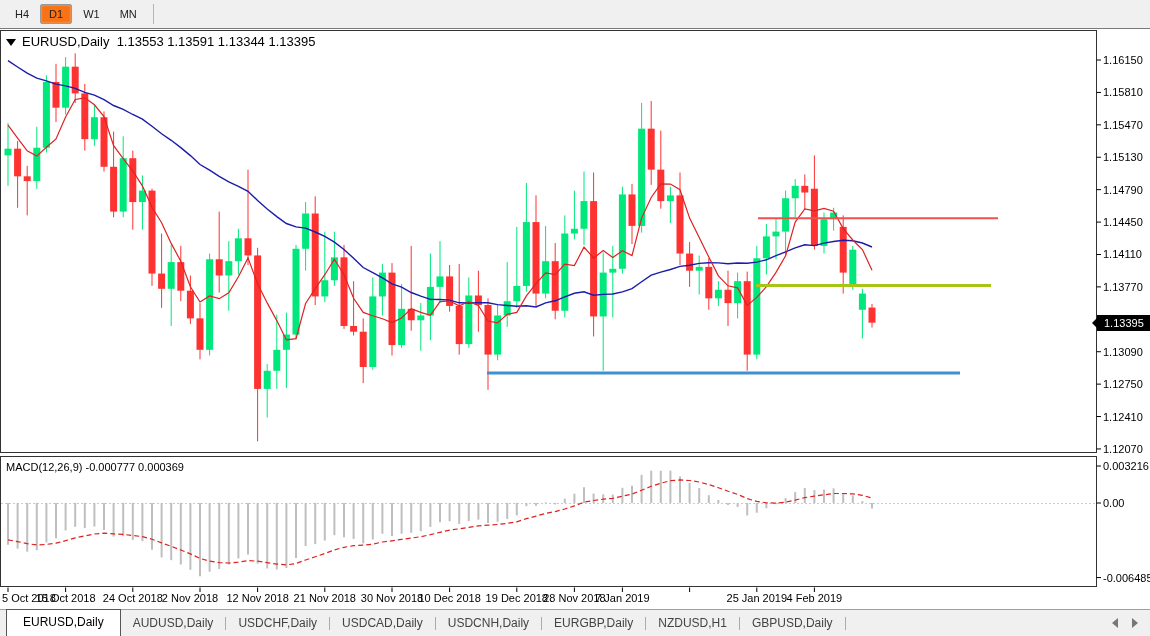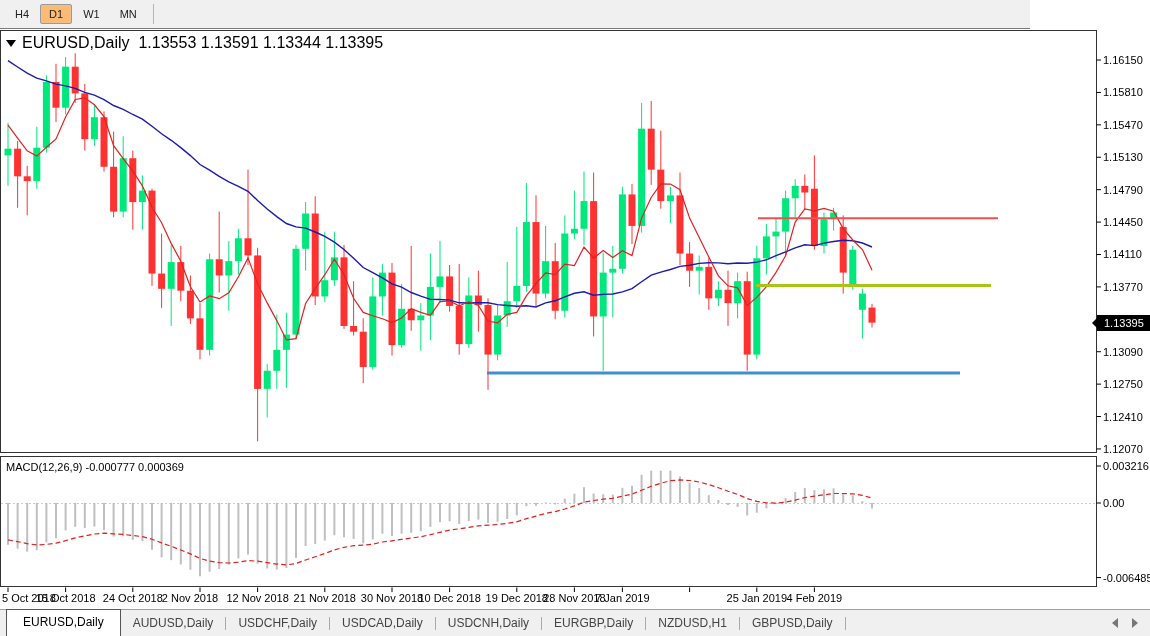--- a/index.html
+++ b/index.html
@@ -1,28 +1,28 @@
 <!DOCTYPE html>
 <html><head>
 <meta charset="utf-8">
 <style>
   * { margin:0; padding:0; box-sizing:border-box; }
   html,body { width:1150px; height:636px; background:#fff; overflow:hidden; position:relative;
               font-family:"Liberation Sans", sans-serif; }
   
-  #toolbar { position:absolute; left:0; top:0; width:1030px; height:29px; background:#f0f0f0;
+  #toolbar { position:absolute; left:0; top:0; width:1150px; height:29px; background:#f0f0f0;
              border-bottom:1px solid #7a7a7a; display:flex; align-items:center; z-index:5; }
   .tfbtn { font-size:11px; color:#222; padding:3px 8px; margin:0 1px; border:1px solid transparent;
            border-radius:2px; cursor:default; }
   .tfbtn:first-child { margin-left:6px; }
-  .tfbtn.active { background:#fdba74; border:1px solid #9a9a9a; box-shadow:inset 0 0 2px #ccc; }
+  .tfbtn.active { background:#f97316; border:1px solid #9a9a9a; box-shadow:inset 0 0 2px #ccc; }
   .tb-sep { width:1px; height:20px; background:#b5b5b5; margin:0 6px; }
   
   #overlay { position:absolute; left:0; top:0; width:1150px; height:636px; z-index:3; pointer-events:none; }
-  #chart-title { position:absolute; left:6px; top:34px; font-size:16px; color:#000; white-space:nowrap; }
+  #chart-title { position:absolute; left:6px; top:34px; font-size:13px; color:#000; white-space:nowrap; }
   #title-caret { display:inline-block; width:0; height:0; border-left:5px solid transparent;
                  border-right:5px solid transparent; border-top:7px solid #000; margin-right:6px;
                  vertical-align:middle; }
   #macd-title { position:absolute; left:6px; top:461px; font-size:11px; color:#000; white-space:nowrap; }
   .axlabel { position:absolute; left:1103px; font-size:11px; color:#000; white-space:nowrap; }
   .datelabel { position:absolute; top:591px; font-size:11px; color:#000; white-space:nowrap;
                transform:translateX(-50%); }
   .datelabel.clamped { transform:none; }
   #price-tag { position:absolute; left:1097px; top:315px; width:53px; height:16px; background:#000;
                color:#fff; font-size:11px; line-height:16px; padding-left:7px; z-index:6; }

